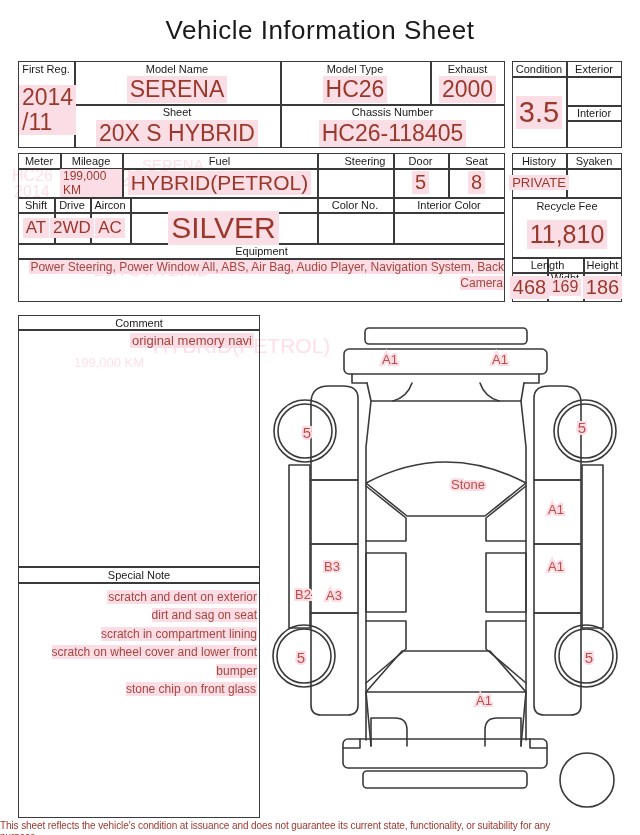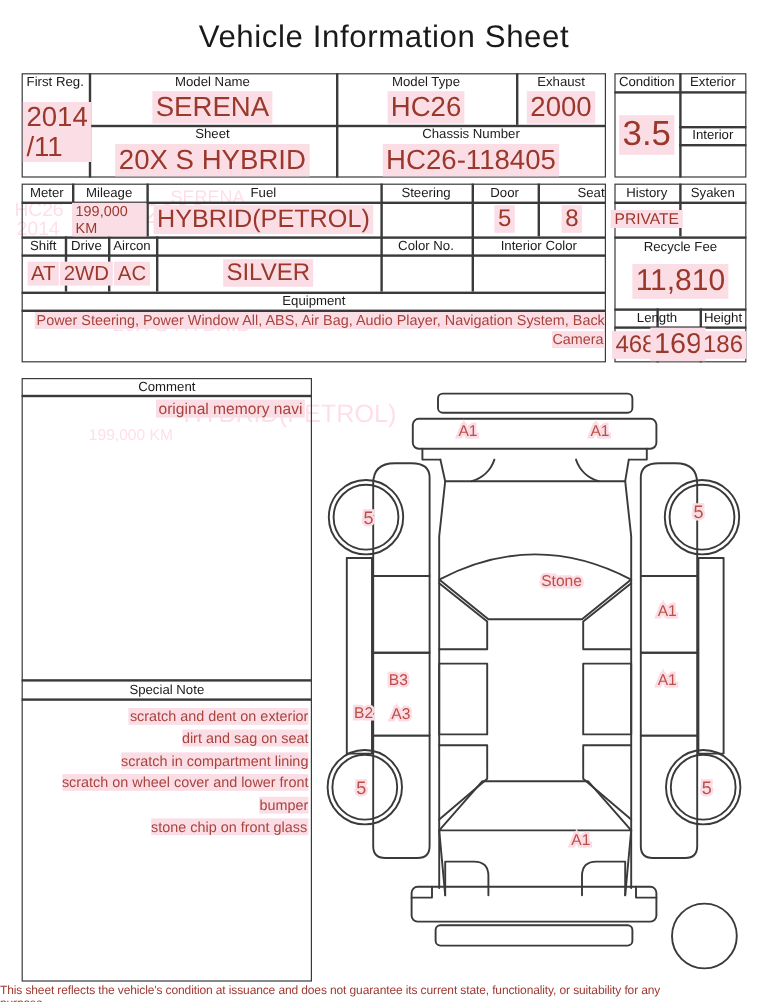--- a/index.html
+++ b/index.html
@@ -124,23 +124,23 @@
   <div class="vl" style="left:130px;top:197px;height:46px;"></div>
   <div class="hl" style="left:18px;top:168px;width:487px;"></div>
   <div class="hl" style="left:18px;top:197px;width:487px;"></div>
   <div class="hl" style="left:18px;top:212px;width:487px;"></div>
   <div class="hl" style="left:18px;top:243px;width:487px;"></div>
   <div class="hl" style="left:18px;top:258px;width:487px;"></div>
 
   <div class="lab" style="left:18px;top:155px;width:42px;height:12px;">Meter</div>
   <div class="lab" style="left:60px;top:155px;width:62px;height:12px;">Mileage</div>
   <div class="lab" style="left:122px;top:155px;width:195px;height:12px;">Fuel</div>
-  <div class="lab" style="left:317px;top:155px;width:76px;height:12px;text-align:center;">Steering</div>
+  <div class="lab" style="left:317px;top:155px;width:96px;height:12px;text-align:center;">Steering</div>
   <div class="lab" style="left:393px;top:155px;width:55px;height:12px;">Door</div>
-  <div class="lab" style="left:448px;top:155px;width:57px;height:12px;padding-left:16px;">Seat</div>
+  <div class="lab" style="left:448px;top:155px;width:57px;height:12px;">Seat</div>
   <div class="lab" style="left:18px;top:199px;width:36px;height:12px;">Shift</div>
   <div class="lab" style="left:54px;top:199px;width:36px;height:12px;">Drive</div>
   <div class="lab" style="left:90px;top:199px;width:40px;height:12px;">Aircon</div>
   <div class="lab" style="left:317px;top:199px;width:76px;height:12px;">Color No.</div>
   <div class="lab" style="left:393px;top:199px;width:112px;height:12px;">Interior Color</div>
   <div class="lab" style="left:18px;top:245px;width:487px;height:12px;">Equipment</div>
 
   <div class="val" style="left:60px;top:168px;width:62px;height:29px;font-size:12px;">
       <span class="pink">199,000 KM</span>
     </div>
@@ -155,21 +155,21 @@
     </div>
   <div class="val" style="left:18px;top:212px;width:36px;height:31px;font-size:17px;">
       <span class="pink">AT</span>
     </div>
   <div class="val" style="left:54px;top:212px;width:36px;height:31px;font-size:17px;">
       <span class="pink">2WD</span>
     </div>
   <div class="val" style="left:90px;top:212px;width:40px;height:31px;font-size:17px;">
       <span class="pink">AC</span>
     </div>
-  <div class="val" style="left:130px;top:212px;width:187px;height:31px;font-size:20px;">
+  <div class="val" style="left:130px;top:212px;width:187px;height:31px;font-size:30px;">
       <span class="pink">SILVER</span>
     </div>
   <div class="note" style="left:22px;top:260px;width:482px;font-size:12px;line-height:1.3;white-space:pre-wrap;word-break:break-all;"><span class="pink" style="padding:0 1px;">Power Steering, Power Window  All, ABS, Air Bag, Audio Player, Navigation System, Back Camera</span></div>
 
   <div class="box" style="left:512px;top:153px;width:110px;height:149px;"></div>
   <div class="vl" style="left:566px;top:153px;height:44px;"></div>
   <div class="hl" style="left:512px;top:168px;width:110px;"></div>
   <div class="hl" style="left:512px;top:197px;width:110px;"></div>
   <div class="hl" style="left:512px;top:257px;width:110px;"></div>
   <div class="hl" style="left:512px;top:272px;width:110px;"></div>
@@ -185,21 +185,21 @@
 
   <div class="val" style="left:512px;top:168px;width:54px;height:29px;font-size:13px;">
       <span class="pink">PRIVATE</span>
     </div>
   <div class="val" style="left:512px;top:213px;width:110px;height:42px;font-size:25px;">
       <span class="pink">11,810</span>
     </div>
   <div class="val" style="left:512px;top:272px;width:35px;height:30px;font-size:20px;">
       <span class="pink">468</span>
     </div>
-  <div class="val" style="left:547px;top:272px;width:36px;height:30px;font-size:24px;">
+  <div class="val" style="left:547px;top:272px;width:36px;height:30px;font-size:16px;">
       <span class="pink">169</span>
     </div>
   <div class="val" style="left:583px;top:272px;width:39px;height:30px;font-size:20px;">
       <span class="pink">186</span>
     </div>
 
   <div class="box" style="left:18px;top:315px;width:242px;height:503px;"></div>
   <div class="hl" style="left:18px;top:329px;width:242px;"></div>
   <div class="hl" style="left:18px;top:566px;width:242px;"></div>
   <div class="hl" style="left:18px;top:582px;width:242px;"></div>

